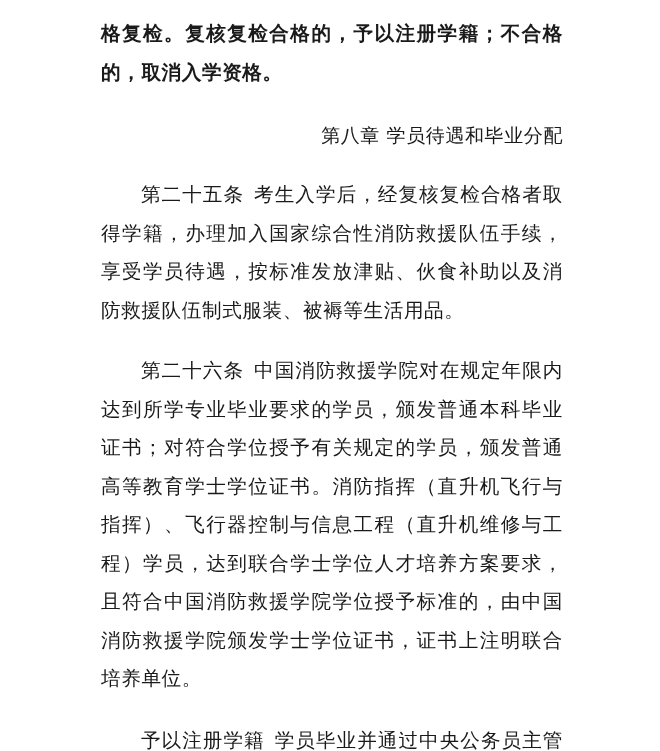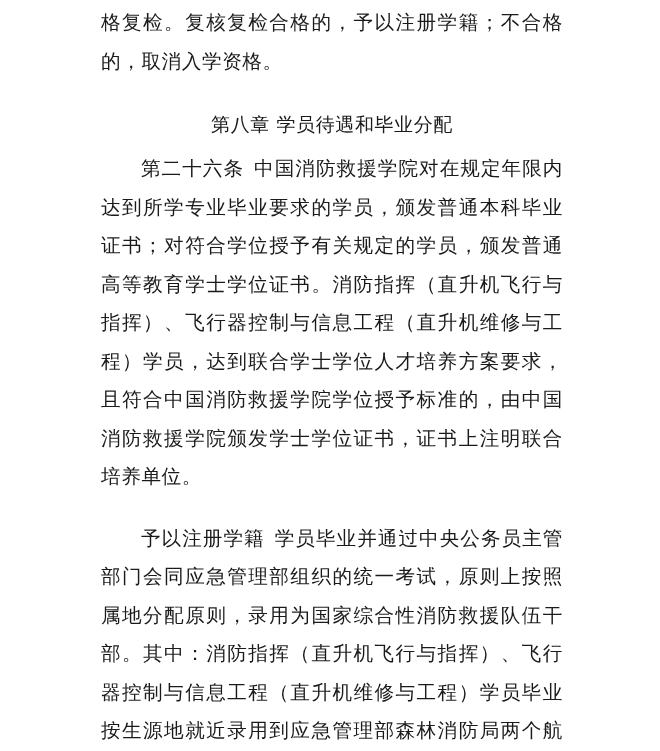--- a/index.html
+++ b/index.html
@@ -30,40 +30,41 @@
     text-align-last: left;
     word-break: break-all;
   }
   .para.indent {
     text-indent: 40px;
   }
   .heading {
     margin: 0;
     font-size: 19px;
     line-height: 38px;
-    text-align: center;
+    text-align: right;
     letter-spacing: 0.6px;
     font-weight: normal;
   }
-  .p-top { margin-top: 4px; }
+  .p-top { margin-top: 15px; font-weight: bold; }
   .gap-h { margin-top: 24px; }
   .gap-p { margin-top: 22px; }
-  .gap-p2 { margin-top: 7px; }
+  .gap-p2 { margin-top: 22px; }
   .gap-p3 { margin-top: 23px; }
   .article-label {
     margin-right: 10px;
   }
 </style>
 </head>
 <body>
 
 <div class="page">
 
   <p class="para p-top">格复检。复核复检合格的，予以注册学籍；不合格的，取消入学资格。</p>
 
   <h2 class="heading gap-h">第八章  学员待遇和毕业分配</h2>
 
+  <p class="para indent gap-p"><span class="article-label">第二十五条</span><span>考生入学后，经复核复检合格者取得学籍，办理加入国家综合性消防救援队伍手续，享受学员待遇，按标准发放津贴、伙食补助以及消防救援队伍制式服装、被褥等生活用品。</span></p>
 
   <p class="para indent gap-p2"><span class="article-label">第二十六条</span><span>中国消防救援学院对在规定年限内达到所学专业毕业要求的学员，颁发普通本科毕业证书；对符合学位授予有关规定的学员，颁发普通高等教育学士学位证书。消防指挥（直升机飞行与指挥）、飞行器控制与信息工程（直升机维修与工程）学员，达到联合学士学位人才培养方案要求，且符合中国消防救援学院学位授予标准的，由中国消防救援学院颁发学士学位证书，证书上注明联合培养单位。</span></p>
 
   <p class="para indent gap-p3"><span class="article-label">予以注册学籍</span><span>学员毕业并通过中央公务员主管部门会同应急管理部组织的统一考试，原则上按照属地分配原则，录用为国家综合性消防救援队伍干部。其中：消防指挥（直升机飞行与指挥）、飞行器控制与信息工程（直升机维修与工程）学员毕业按生源地就近录用到应急管理部森林消防局两个航空救援支队，生源地为山西、内蒙古、辽宁、吉林、黑龙江的，录</span></p>
 
 </div>
 
 </body></html>

